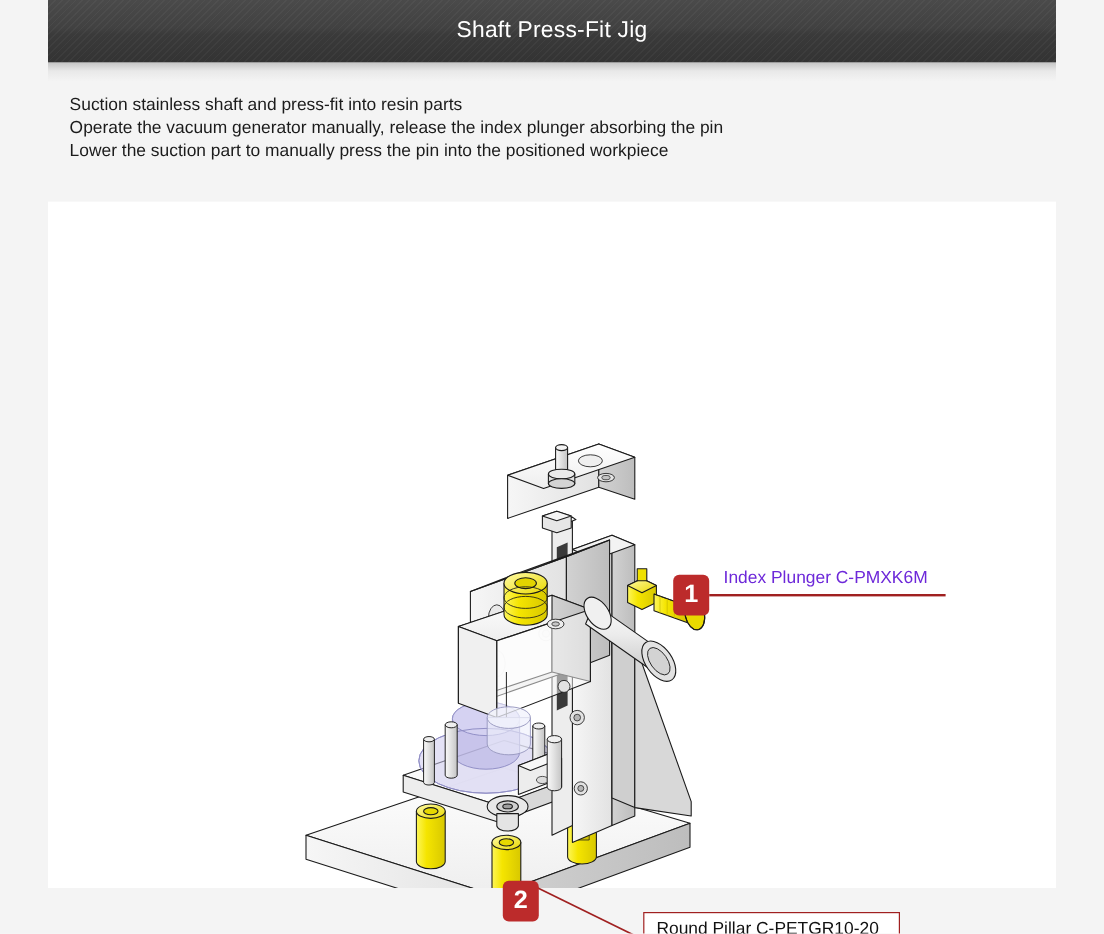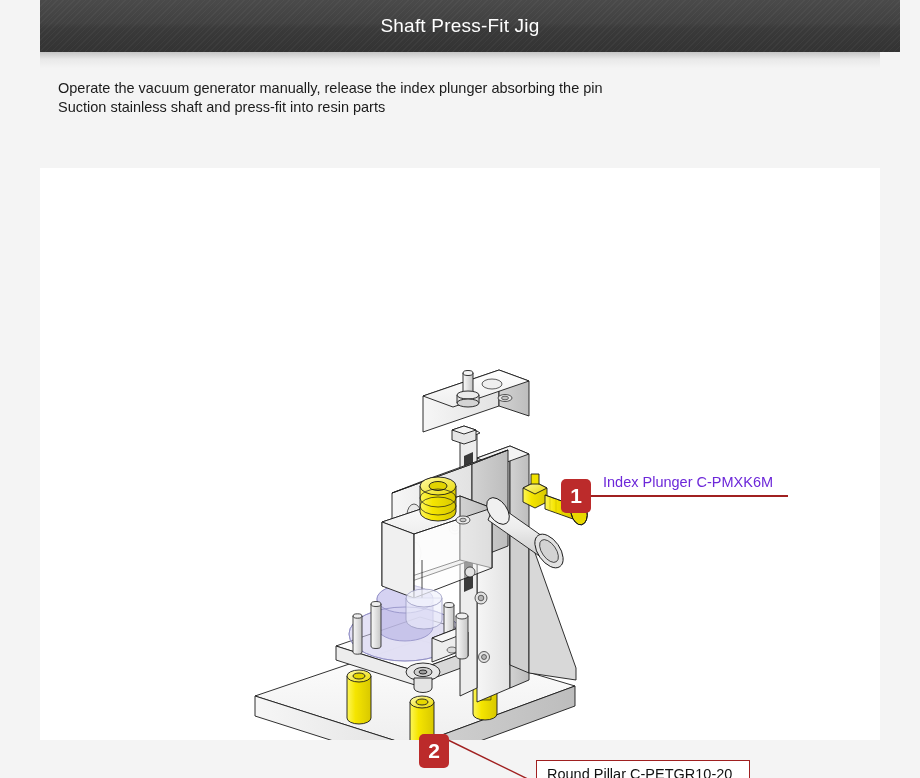--- a/index.html
+++ b/index.html
@@ -23,21 +23,20 @@
     top: 0;
     width: 840px;
     height: 52px;
     background:
       repeating-linear-gradient(135deg,
         rgba(255,255,255,0.035) 0px,
         rgba(255,255,255,0.035) 1px,
         rgba(0,0,0,0.0) 1px,
         rgba(0,0,0,0.0) 4px),
       linear-gradient(to bottom, #4a4a4a 0%, #414141 45%, #3a3a3a 55%, #333333 100%);
-    padding-left: 20px;
   }
   #header-title {
     position: absolute;
     left: 0;
     top: 0;
     width: 840px;
     height: 52px;
     line-height: 52px;
     text-align: center;
     color: #ffffff;
@@ -149,22 +148,23 @@
 </style>
 </head>
 <body>
 
 <div id="header-bar">
   <div id="header-title">Shaft Press-Fit Jig</div>
 </div>
 <div id="header-shadow"></div>
 
 <div id="description">
+  <div class="desc-line">Suction stainless shaft and press-fit into resin parts</div>
   <div class="desc-line">Operate the vacuum generator manually, release the index plunger absorbing the pin</div>
-  <div class="desc-line">Suction stainless shaft and press-fit into resin parts</div>
+  <div class="desc-line">Lower the suction part to manually press the pin into the positioned workpiece</div>
 </div>
 
 <div id="content-panel">
 
   <div id="illustration">
     <svg width="840" height="572" viewBox="0 0 840 572" xmlns="http://www.w3.org/2000/svg">
       <defs>
         <linearGradient id="gMetalTop" x1="0" y1="0" x2="0" y2="1">
           <stop offset="0" stop-color="#ffffff"></stop>
           <stop offset="1" stop-color="#eeeeee"></stop>

